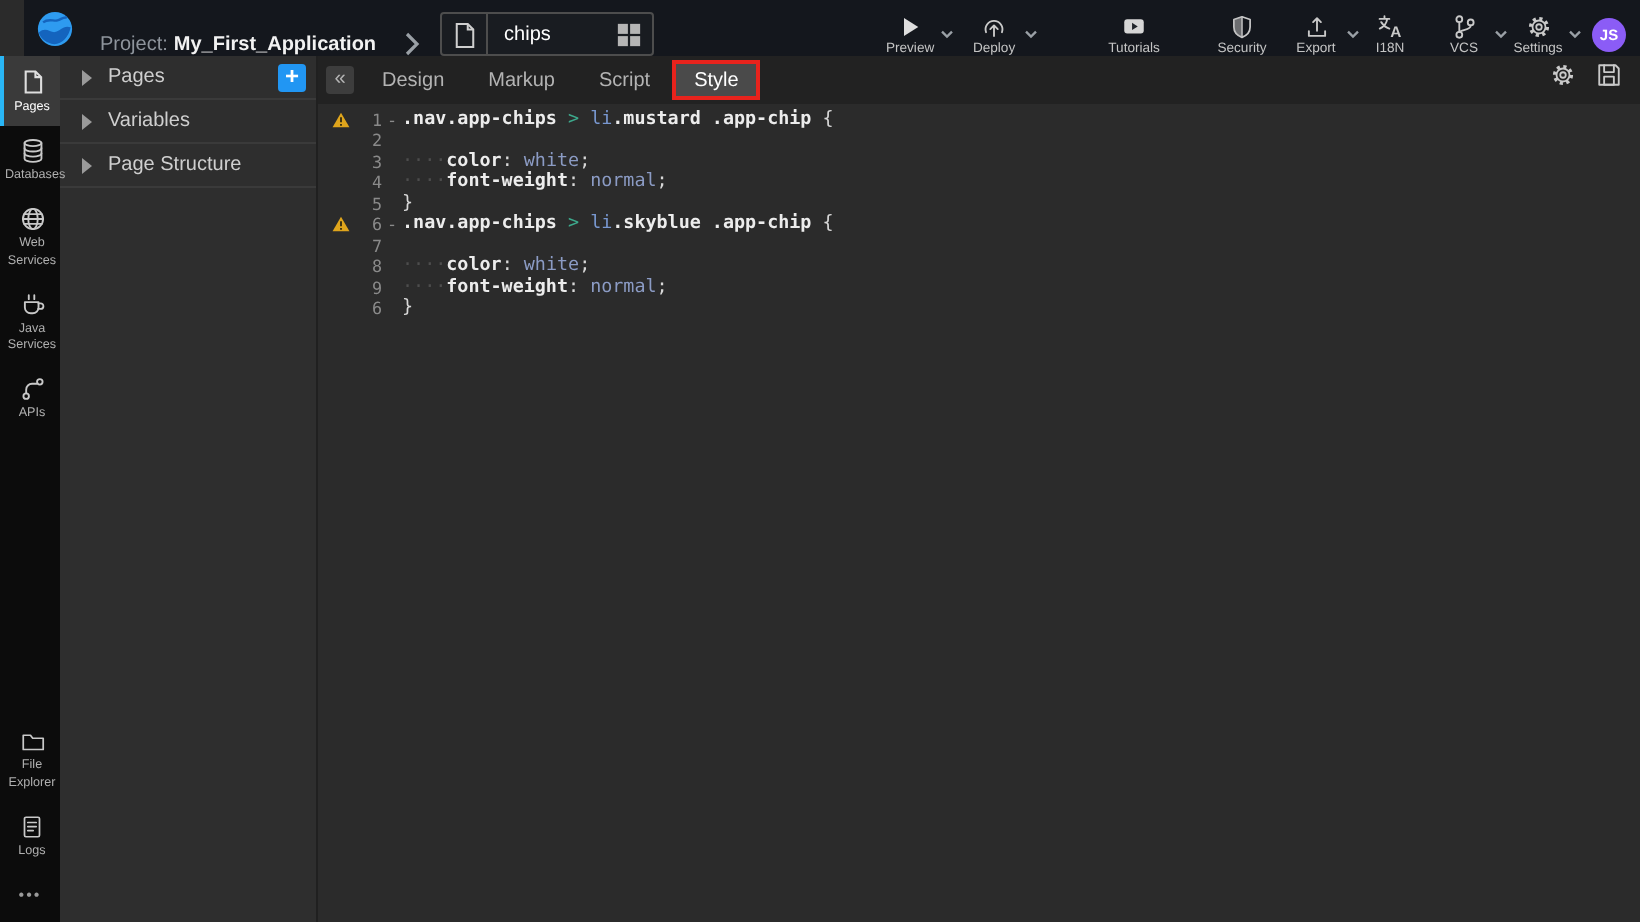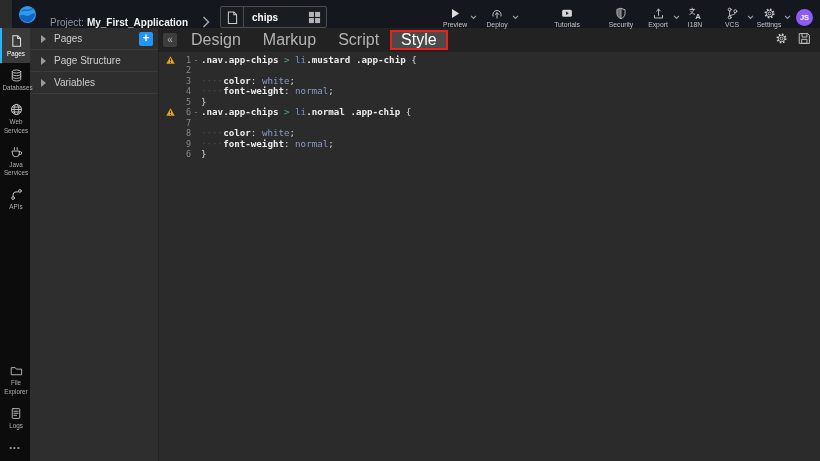--- a/index.html
+++ b/index.html
@@ -9,21 +9,21 @@
 
   
   .topbar{position:absolute;top:0;left:0;right:0;height:28px;background:#14171d;
           display:flex;align-items:flex-end;z-index:6;margin-left:12px;}
   .logo{width:30px;height:28px;display:flex;align-items:center;justify-content:center;cursor:pointer;}
   .tb-project{margin-left:8px;font-size:10px;color:#8e949c;white-space:nowrap;}
   .tb-project .pname{color:#f2f2f2;font-weight:bold;margin-left:3px;}
   .bc-chev{margin:0 10px 0 14px;}
   .page-tab{display:flex;align-items:center;height:20px;border:1px solid #4d4d4d;border-radius:2px;background:#191c21;}
   .page-tab .doc-cell{width:22px;height:100%;display:flex;align-items:center;justify-content:center;border-right:1px solid #4d4d4d;}
-  .page-tab .pt-name{font-size:10px;font-weight:bold;color:#fff;padding:0 8px;min-width:42px;}
+  .page-tab .pt-name{font-size:10px;font-weight:normal;color:#fff;padding:0 8px;min-width:42px;}
   .page-tab .grid-cell{width:24px;height:100%;display:flex;align-items:center;justify-content:center;cursor:pointer;}
   .tb-action{position:relative;display:flex;flex-direction:column;align-items:center;width:32px;cursor:pointer;}
   .tb-action .tb-icon{height:13px;}
   .tb-action .tb-label{font-size:6.8px;margin-top:1.5px;color:#c4c4c4;white-space:nowrap;}
   .tb-caret{position:absolute;right:-6px;top:8px;}
   [data-name="preview-button"]{margin-left:112px;}
   [data-name="deploy-button"]{margin-left:10px;}
   [data-name="tutorials-button"]{margin-left:38px;}
   .tb-right{margin-left:auto;display:flex;align-items:center;gap:5px;margin-right:7px;}
   .avatar{width:17px;height:17px;border-radius:50%;color:#fff;font-size:7.5px;font-weight:bold;
@@ -49,21 +49,21 @@
   .x-add{margin-left:auto;margin-right:5px;width:14px;height:14px;border-radius:2px;color:#fff;
          font-size:12px;line-height:13px;text-align:center;font-weight:bold;cursor:pointer;}
 
   
   .editor{position:absolute;left:158px;top:28px;right:0;bottom:0;background:#2b2b2b;
           display:flex;flex-direction:column;}
   .ed-header{height:24px;background:#222;display:flex;align-items:center;flex:0 0 auto;}
   .collapse-btn{width:14px;height:14px;background:#3d3d3d;color:#b5b5b5;font-size:10px;line-height:13px;
                 text-align:center;border-radius:2px;margin:0 3px 0 5px;cursor:pointer;}
   .tabs{display:flex;align-items:stretch;height:100%;}
-  .tab{padding:0 11px;display:flex;align-items:center;font-size:16px;color:#b3b3b3;cursor:pointer;}
+  .tab{padding:0 11px;display:flex;align-items:center;font-size:10px;color:#b3b3b3;cursor:pointer;}
   .tab.active{background:#4a4a4a;color:#fff;}
   .tab.highlighted{height:20px;align-self:center;box-sizing:border-box;border:2px solid #e8231c;padding:0 9px;}
   .ed-tools{margin-left:auto;display:flex;gap:10px;margin-right:9px;}
   .ed-tool{cursor:pointer;}
 
   
   .code{flex:1;padding-top:3px;font-family:"DejaVu Sans Mono",monospace;font-size:9.2px;
         line-height:10.45px;overflow:hidden;}
   .cl{display:flex;align-items:center;height:10.45px;padding-left:6px;}
   .g-warn{width:12px;display:flex;justify-content:center;}
@@ -304,35 +304,35 @@
   <div class="explorer" id="explorer" data-name="pages-explorer-panel">
       <div class="x-row" data-name="section-pages">
         <span class="icon x-caret" data-name="caret-right-icon">
           <svg width="6" height="8" viewBox="0 0 6 8">
             <path d="M1 0l5 4-5 4z" fill="#9a9a9a"></path>
           </svg>
         </span>
         <span class="x-label" data-name="section-label">Pages</span>
         <div class="x-add" data-name="add-page-button" style="background: rgb(33, 150, 243);">+</div>
       </div>
+      <div class="x-row" data-name="section-variables">
+        <span class="icon x-caret" data-name="caret-right-icon">
+          <svg width="6" height="8" viewBox="0 0 6 8">
+            <path d="M1 0l5 4-5 4z" fill="#9a9a9a"></path>
+          </svg>
+        </span>
+        <span class="x-label" data-name="section-label">Variables</span>
+      </div>
       <div class="x-row" data-name="section-page-structure">
         <span class="icon x-caret" data-name="caret-right-icon">
           <svg width="6" height="8" viewBox="0 0 6 8">
             <path d="M1 0l5 4-5 4z" fill="#9a9a9a"></path>
           </svg>
         </span>
         <span class="x-label" data-name="section-label">Page Structure</span>
-      </div>
-      <div class="x-row" data-name="section-variables">
-        <span class="icon x-caret" data-name="caret-right-icon">
-          <svg width="6" height="8" viewBox="0 0 6 8">
-            <path d="M1 0l5 4-5 4z" fill="#9a9a9a"></path>
-          </svg>
-        </span>
-        <span class="x-label" data-name="section-label">Variables</span>
       </div>
     </div>
 
   <div class="editor" data-name="editor-area">
     <div class="ed-header" data-name="editor-header">
       <div class="collapse-btn" data-name="collapse-panel-button">«</div>
       <div class="tabs" id="tabs" data-name="editor-tab-bar">
           <div class="tab" data-name="tab-design">Design</div>
           <div class="tab" data-name="tab-markup">Markup</div>
           <div class="tab" data-name="tab-script">Script</div>
@@ -396,21 +396,21 @@
           <span class="g-warn" data-name="gutter-warning-cell">
             <span class="icon " data-name="warning-icon">
               <svg width="9" height="8" viewBox="0 0 16 14">
                 <path d="M8 0.5L15.5 13.5H0.5z" fill="#dfa51c"></path>
                 <path d="M8 4.5v4.5M8 10.6v1.6" stroke="#3a2f10" stroke-width="1.7"></path>
               </svg>
             </span>
           </span>
           <span class="g-num" data-name="line-number">6</span>
           <span class="g-fold" data-name="fold-marker">-</span>
-          <span class="c-text" data-name="code-text"><span class="tk-sel">.nav.app-chips </span><span class="tk-op">&gt; </span><span class="tk-tag">li</span><span class="tk-sel">.normal .app-chip </span><span class="tk-pun">{</span></span>
+          <span class="c-text" data-name="code-text"><span class="tk-sel">.nav.app-chips </span><span class="tk-op">&gt; </span><span class="tk-tag">li</span><span class="tk-sel">.skyblue .app-chip </span><span class="tk-pun">{</span></span>
         </div>
         <div class="cl" data-name="code-line">
           <span class="g-warn" data-name="gutter-warning-cell"></span>
           <span class="g-num" data-name="line-number">7</span>
           <span class="g-fold" data-name="fold-marker"></span>
         </div>
         <div class="cl" data-name="code-line">
           <span class="g-warn" data-name="gutter-warning-cell"></span>
           <span class="g-num" data-name="line-number">8</span>
           <span class="g-fold" data-name="fold-marker"></span>

